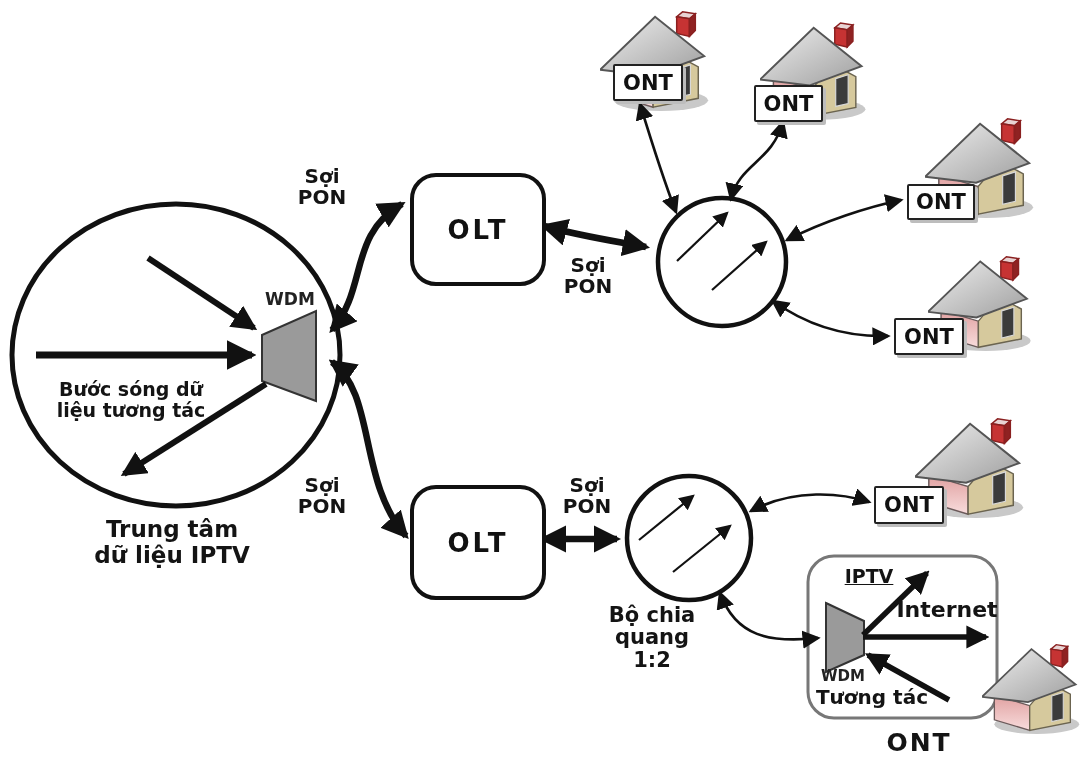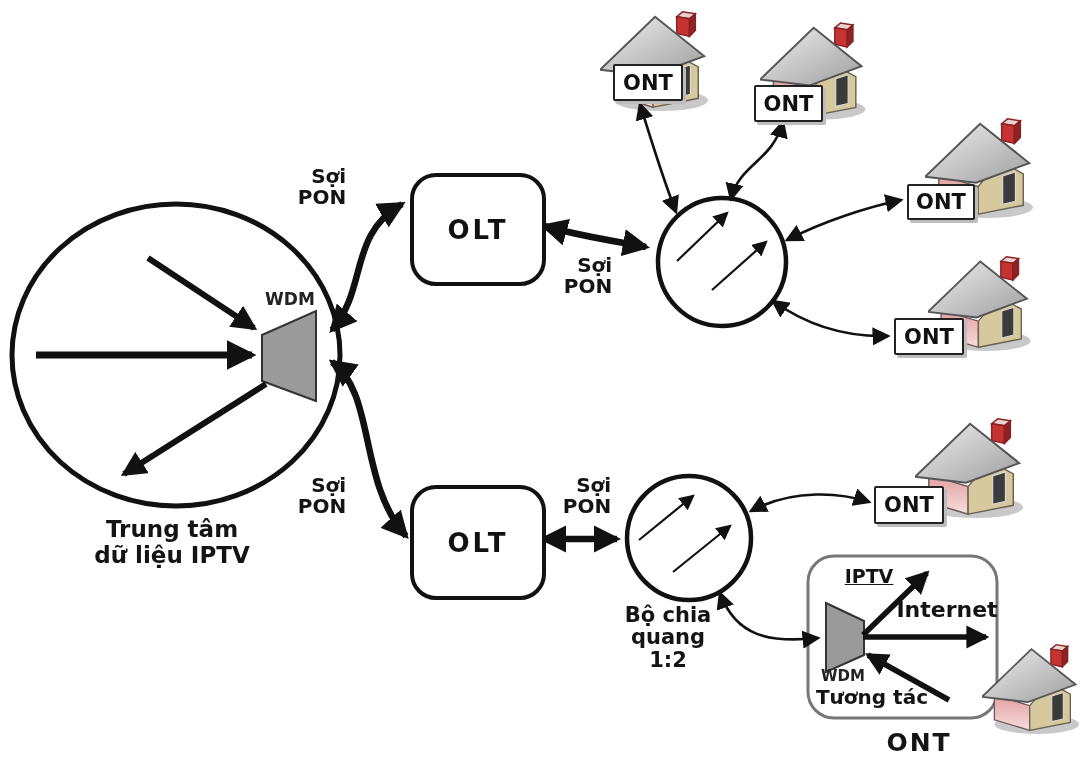--- a/index.html
+++ b/index.html
@@ -10,27 +10,27 @@
   #net{position:absolute;left:0;top:0;width:1080px;height:771px;}
   .lbl{
     position:absolute;transform:translateX(-50%);text-align:center;
     white-space:pre-line;font-weight:bold;color:#141414;line-height:1.08;
   }
   .lbl-broadband{left:175px;top:212px;font-size:19px;}
   .lbl-iptvwave{left:130px;top:304px;font-size:19px;}
   .lbl-interactive{left:131px;top:379px;font-size:19px;}
   .lbl-wdm-main{left:290px;top:290px;font-size:17px;font-weight:600;color:#222;}
   .lbl-headend{left:172px;top:516px;font-size:23px;line-height:1.14;}
-  .lbl-pon{font-size:20px;line-height:1.05;text-align:right;}
+  .lbl-pon{font-size:20px;line-height:1.05;}
   .lbl-pon1{left:322px;top:166px;}
   .lbl-pon2{left:588px;top:255px;}
   .lbl-pon3{left:322px;top:475px;}
   .lbl-pon4{left:587px;top:475px;}
   .lbl-splitter14{left:669px;top:321px;font-size:22px;line-height:1.05;}
-  .lbl-splitter12{left:652px;top:604px;font-size:21px;line-height:1.07;margin-left:16px;}
+  .lbl-splitter12{left:652px;top:604px;font-size:21px;line-height:1.07;}
   .lbl-iptv2{left:869px;top:566px;font-size:19px;text-decoration:underline;}
   .lbl-internet{left:947px;top:598px;font-size:22px;}
   .lbl-wdm2{left:843px;top:668px;font-size:15px;font-weight:600;color:#222;}
   .lbl-tuongtac{left:872px;top:687px;font-size:20px;}
   .lbl-ontcaption{left:919px;top:729px;font-size:25px;letter-spacing:2px;}
   .olt-box{
     position:absolute;background:#fff;border:4.5px solid #111;border-radius:26px;
     display:flex;align-items:center;justify-content:center;
     font-size:26px;font-weight:bold;letter-spacing:3px;color:#111;
   }
@@ -118,20 +118,22 @@
     <path d="M677,261 L727,213" stroke="#111" stroke-width="2.2" fill="none" marker-end="url(#mS)"></path>
     <path d="M712,290 L766,242" stroke="#111" stroke-width="2.2" fill="none" marker-end="url(#mS)"></path>
     <path d="M639,540 L693,496" stroke="#111" stroke-width="2.2" fill="none" marker-end="url(#mS)"></path>
     <path d="M673,572 L730,526" stroke="#111" stroke-width="2.2" fill="none" marker-end="url(#mS)"></path>
 
     <path d="M863,635 L927,573" stroke="#111" stroke-width="5.5" fill="none" marker-end="url(#mB)"></path>
     <path d="M863,637 L986,637" stroke="#111" stroke-width="5.5" fill="none" marker-end="url(#mB)"></path>
     <path d="M949,700 L868,655" stroke="#111" stroke-width="5.5" fill="none" marker-end="url(#mB)"></path>
   </svg>
 
+  <div class="lbl lbl-interactive">Bước sóng dữ
+liệu tương tác</div>
   <div class="lbl lbl-wdm-main">WDM</div>
   <div class="lbl lbl-headend">Trung tâm
 dữ liệu IPTV</div>
 
   <div class="lbl lbl-pon lbl-pon1">Sợi
 PON</div>
   <div class="lbl lbl-pon lbl-pon2">Sợi
 PON</div>
   <div class="lbl lbl-pon lbl-pon3">Sợi
 PON</div>

